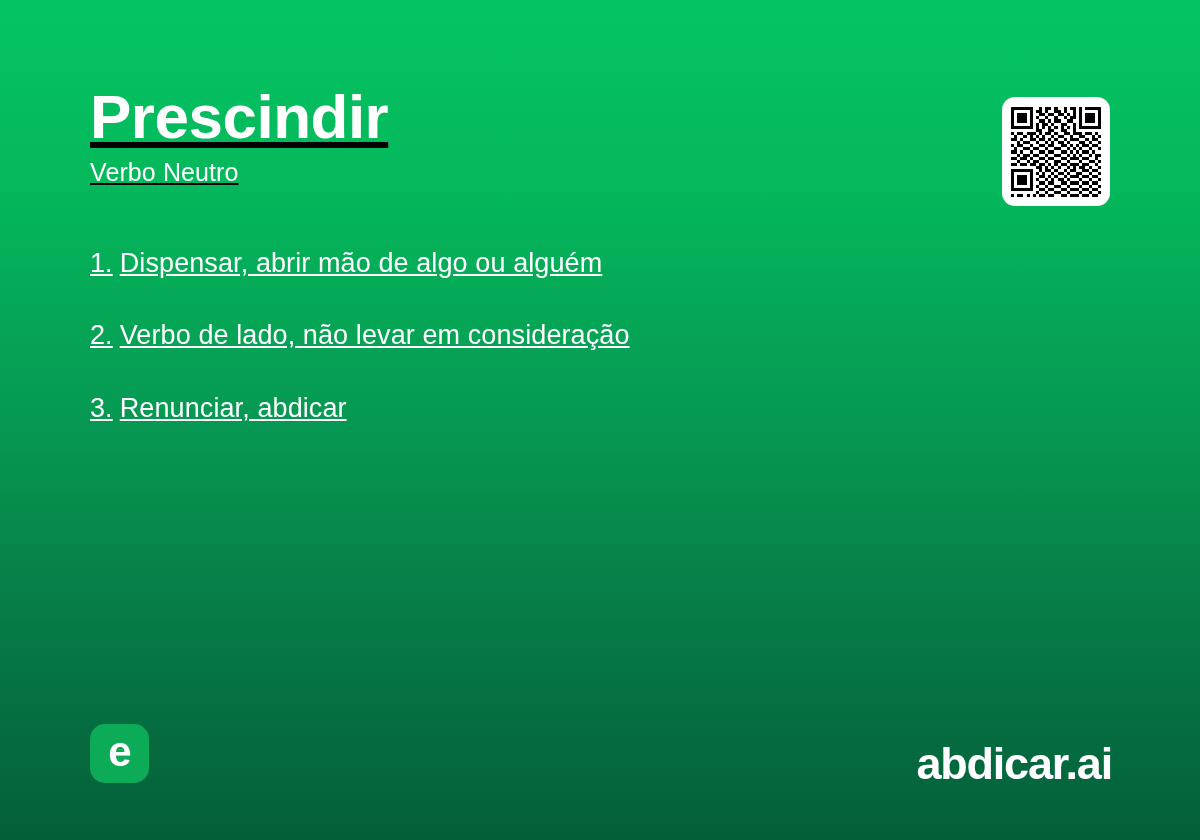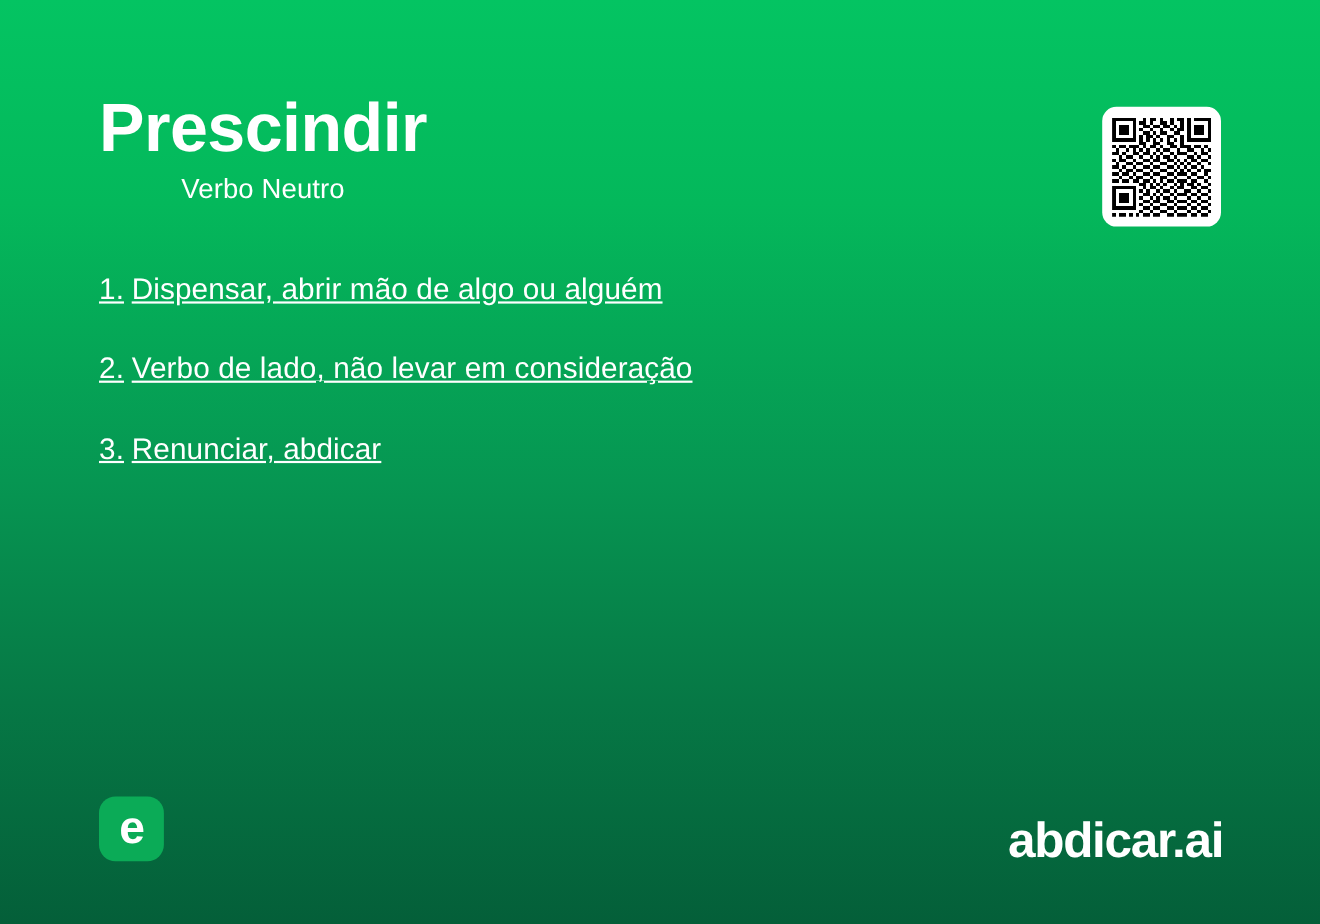--- a/index.html
+++ b/index.html
@@ -25,38 +25,38 @@
   .card {
     position: absolute;
     inset: 0;
   }
 
   
   .header {
     position: absolute;
     left: 90px;
     top: 82px;
+    text-decoration: underline;
   }
 
   .word-title {
     font-size: 62px;
     font-weight: 700;
     color: #ffffff;
     letter-spacing: -0.5px;
     line-height: 1.12;
   }
 
   .word-class {
     margin-top: 6px;
     font-size: 25px;
     font-weight: 400;
     color: #ffffff;
     letter-spacing: 0.1px;
     line-height: 1.2;
-    text-align: center;
   }
 
   
   .definitions {
     position: absolute;
     left: 90px;
     top: 247px;
     list-style: none;
     width: 860px;
   }

